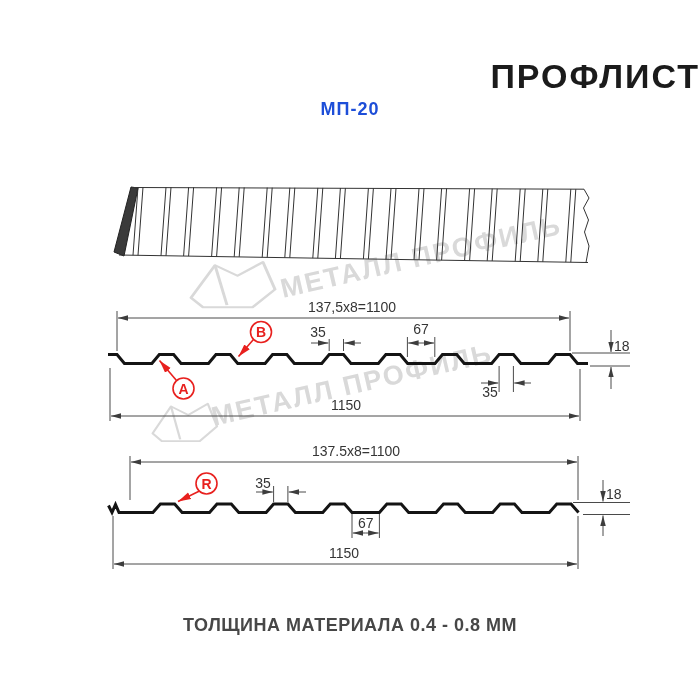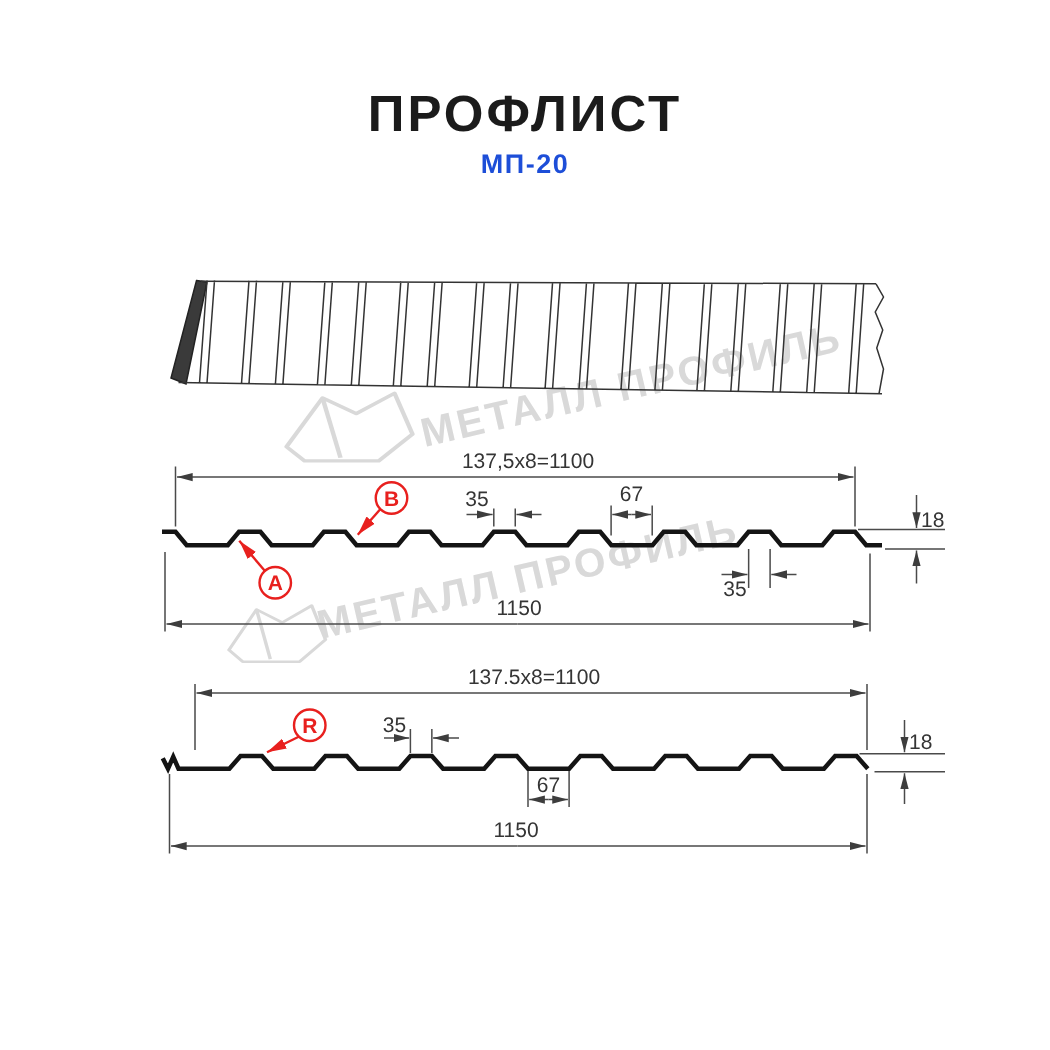--- a/index.html
+++ b/index.html
@@ -1,18 +1,18 @@
 <!DOCTYPE html>
 <html style="--red: #e8201e; --wm: #d9d9d9;"><head>
 <meta charset="utf-8">
 <style>
   html,body{margin:0;padding:0;background:#ffffff;}
   .page{position:relative;width:700px;height:700px;background:#fff;overflow:hidden;
         font-family:"Liberation Sans",sans-serif;}
-  .title{position:absolute;left:0;top:57px;width:700px;text-align:center;
+  .title{position:absolute;left:0;top:57px;width:700px;text-align:right;
          font-size:34px;font-weight:bold;letter-spacing:2px;color:#1b1b1b;}
   .subtitle{position:absolute;left:0;top:99px;width:700px;text-align:center;
          font-size:18px;font-weight:bold;letter-spacing:1px;color:#1d4ed8;}
   .footer{position:absolute;left:0;top:615px;width:700px;text-align:center;
          font-size:18px;font-weight:bold;letter-spacing:.5px;color:#474747;}
   svg.art{position:absolute;left:0;top:0;}
   .thin{stroke:#4a4a4a;stroke-width:1;fill:none;}
   .prof{stroke:#141414;stroke-width:3;fill:none;stroke-linejoin:miter;}
   .sheet{stroke:#333;stroke-width:1;fill:none;}
   .dimtxt{font-size:14px;fill:#353535;}
@@ -157,13 +157,14 @@
       </g>
 
       <g>
         <line class="redln" x1="199.5" y1="491" x2="178" y2="501.5" marker-end="url(#arrRed)"></line>
         <circle class="redln" cx="206.5" cy="483.5" r="10.5"></circle>
         <text class="redtxt" x="206.5" y="488.5" text-anchor="middle">R</text>
       </g>
     </g>
   </svg>
 
+  <div class="footer">ТОЛЩИНА МАТЕРИАЛА 0.4 - 0.8 ММ</div>
 </div>
 
 </body></html>

